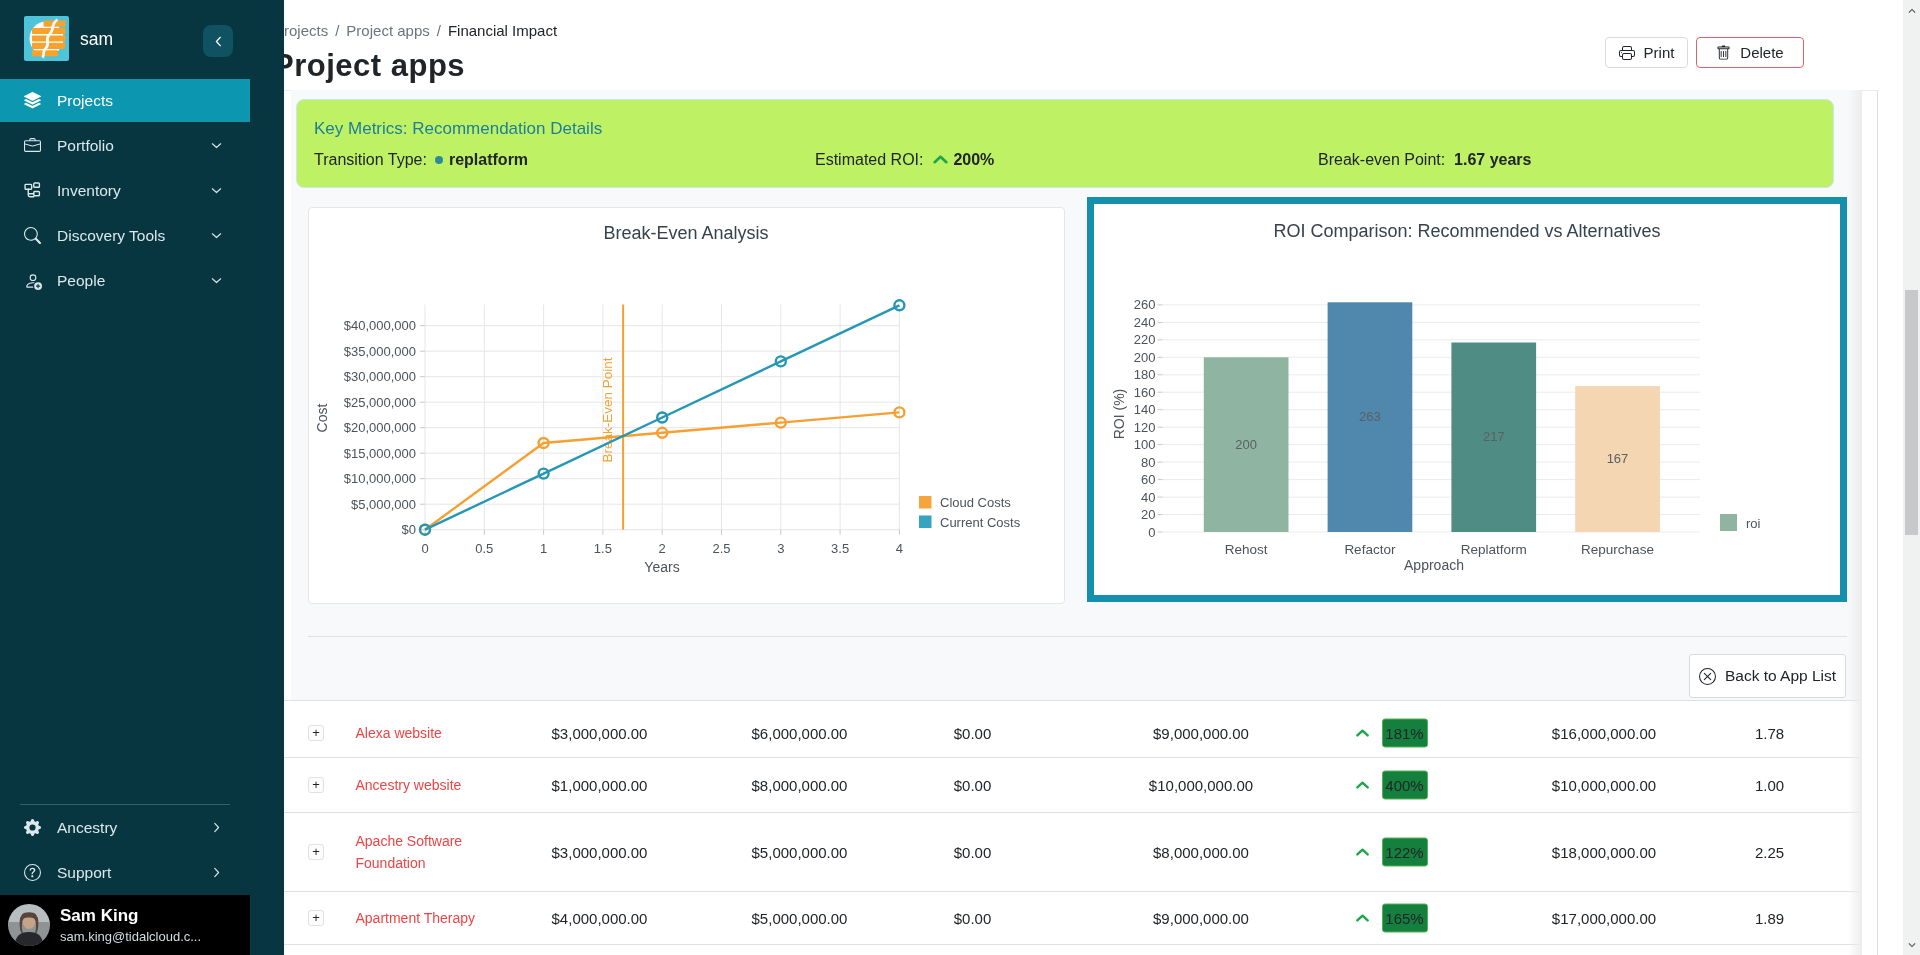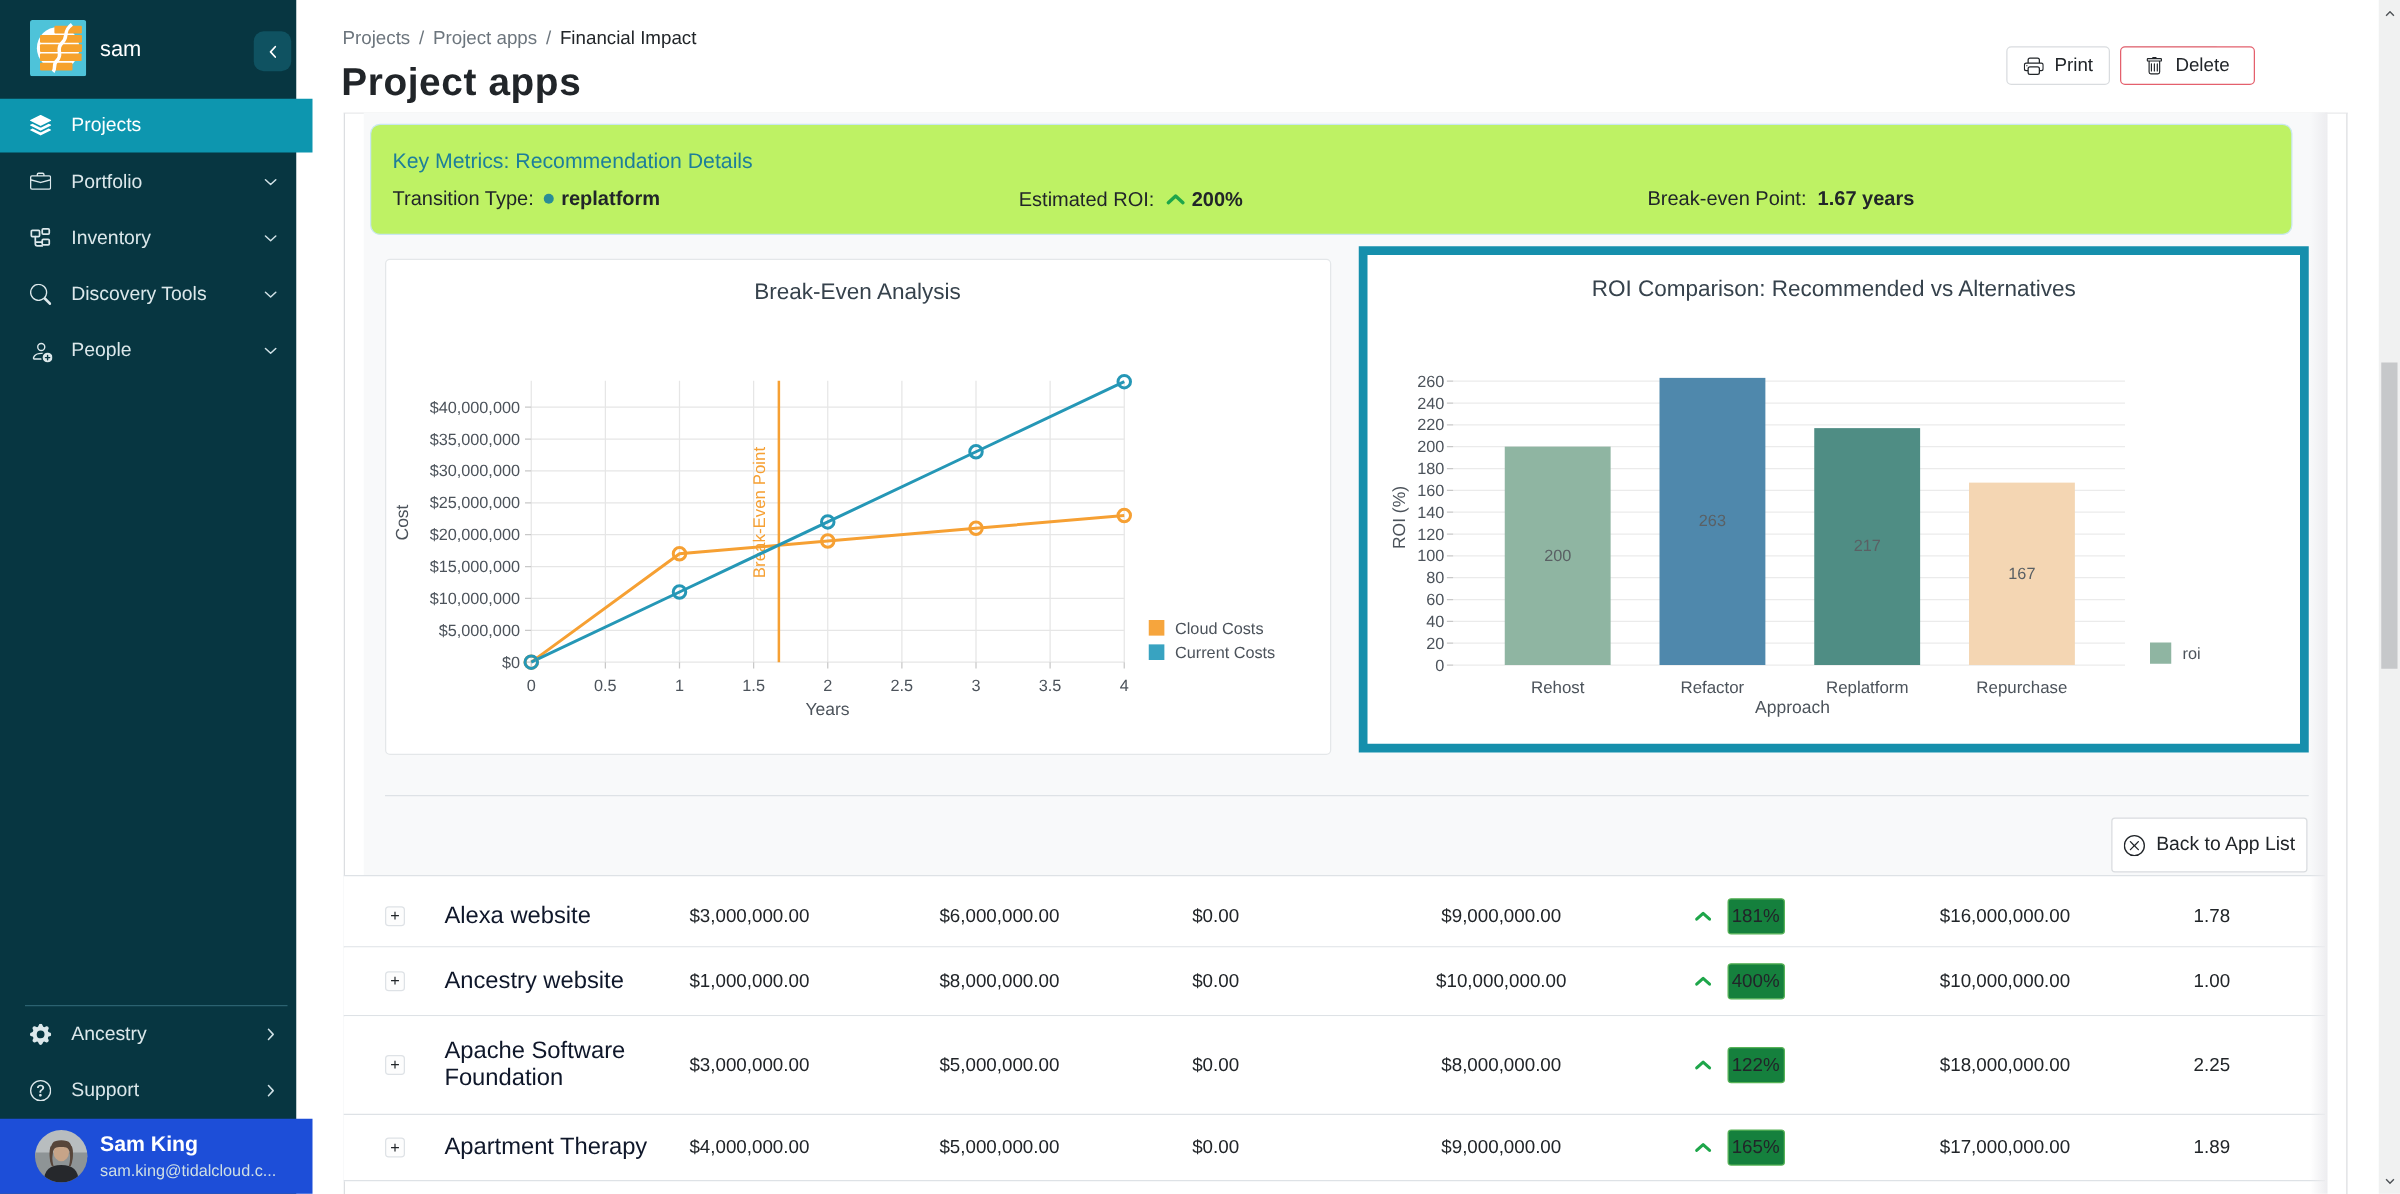--- a/index.html
+++ b/index.html
@@ -1,26 +1,26 @@
 <!DOCTYPE html>
 <html><head><meta charset="utf-8"><style>
 *{margin:0;padding:0;box-sizing:border-box}
 html,body{width:1920px;height:955px;overflow:hidden;background:#fff;font-family:"Liberation Sans",sans-serif}
-.sb{position:absolute;left:0;top:0;width:237px;height:955px;background:#073641;z-index:5}
+.sb{position:absolute;left:0;top:0;width:284px;height:955px;background:#073641;z-index:5}
 .sb-logo{position:absolute;left:24px;top:16px;width:45px;height:45px}
 .sb-user{position:absolute;left:80px;top:29px;color:#fff;font-size:17.5px}
 .sb-collapse{position:absolute;left:203px;top:25px;width:30px;height:32px;background:#0f5261;border-radius:8px;display:flex;align-items:center;justify-content:center}
 .sb-item{position:absolute;left:0;width:250px;height:43px;display:flex;align-items:center}
 .sb-item.active{background:#0d96af}
 .sb-ic{position:absolute;left:24px;display:flex;align-items:center}
 .sb-lab{position:absolute;left:57px;color:#dce8eb;font-size:15.5px}
 .sb-item.active .sb-lab{color:#fff}
 .sb-chev{position:absolute;left:211px;display:flex;align-items:center}
 .sb-div{position:absolute;left:20px;top:804px;width:210px;height:1px;background:#2b6270}
-.sb-profile{position:absolute;left:0;top:895px;width:250px;height:60px;background:#1d4ed8;display:flex;align-items:center;padding-left:28px;gap:10px}
+.sb-profile{position:absolute;left:0;top:895px;width:250px;height:60px;background:#000000;display:flex;align-items:center;padding-left:8px;gap:10px}
 .sb-pname{color:#fff;font-size:17px;font-weight:700;margin-bottom:3px}
 .sb-pemail{color:#cfdfe3;font-size:13px}
 .main{position:absolute;left:250px;top:0;width:1670px;height:955px;background:#fff}
 .crumb{position:absolute;left:24px;top:22px;font-size:15px;color:#6c757d}
 .crumb .sep{margin:0 7px}
 .crumb .cur{color:#212529}
 h1{position:absolute;left:23px;top:48px;font-size:31px;font-weight:700;color:#212529;letter-spacing:0.5px}
 .topbtn{position:absolute;top:37px;height:31px;background:#fff;border:1px solid #d9dcdf;border-radius:4px;display:flex;align-items:center;justify-content:center;gap:9px;font-size:15px;color:#212529}
 .btn-print{left:1355px;width:83px}
 .btn-edit{left:1447px;width:79px}
@@ -34,21 +34,21 @@
 .km-b{font-weight:700}
 .chart1{position:absolute;left:308px;top:207px;width:757px;height:397px;background:#fff;border:1px solid #e4e7e9;border-radius:4px}
 .chart2{position:absolute;left:1087px;top:197px;width:760px;height:405px;background:#fff;border:7px solid #158fac}
 .hr2{position:absolute;left:308px;top:636px;width:1539px;height:1px;background:#dee2e6}
 .backbtn{position:absolute;left:1689px;top:654px;width:157px;height:44px;background:#fff;border:1px solid #d9dcdf;border-radius:3px;display:flex;align-items:center;justify-content:center;gap:9px;font-size:15.5px;color:#212529}
 .trow{position:absolute;left:274.5px;width:1585px;background:#fff;border-bottom:1px solid #dee2e6}
 .trow.r1{border-top:1px solid #dee2e6}
 .trow.r1 .plus,.trow.r1 .appname,.trow.r1 .money,.trow.r1 .tcaret,.trow.r1 .badge{margin-top:4px}
 .trow.r1 .plus{margin-top:-4px}
 .trow .plus{position:absolute;left:33.5px;top:50%;margin-top:-8px;width:16px;height:16px;border:1px solid #dee2e6;border-radius:3px;font-size:13px;line-height:13px;text-align:center;color:#212529;background:#fdfdfd}
-.appname{position:absolute;left:81px;top:50%;transform:translateY(-50%);font-size:19px;color:#0f172a;line-height:22px}
+.appname{position:absolute;left:81px;top:50%;transform:translateY(-50%);font-size:14px;color:#ef4444;line-height:22px}
 .money{position:absolute;top:50%;transform:translateY(-50%);font-size:15px;color:#212529;text-align:center}
 .tcaret{position:absolute;left:1080px;top:50%;transform:translateY(-50%);display:flex}
 .badge{position:absolute;left:1107px;top:50%;transform:translateY(-50%);width:46px;height:29px;background:#15803d;border:1px solid #57b257;border-radius:3px;font-size:15px;color:#212529;display:flex;align-items:center;justify-content:center}
 .gutter{position:absolute;left:1848px;top:90px;width:14px;height:865px;background:linear-gradient(to right,rgba(236,237,239,0),#ececef)}
 .sbar{position:absolute;left:1903px;top:0;width:17px;height:955px;background:#f0f1f1;z-index:9}
 .sbar .thumb{position:absolute;left:2px;top:290px;width:13px;height:245px;background:#c6c8ca}
 .sbar .ar{position:absolute;left:0;width:17px;height:17px;display:flex;align-items:center;justify-content:center}
 </style></head><body>
 <aside class="sb">
     <div class="sb-logo"><svg width="45" height="45" viewBox="0 0 45 45">

